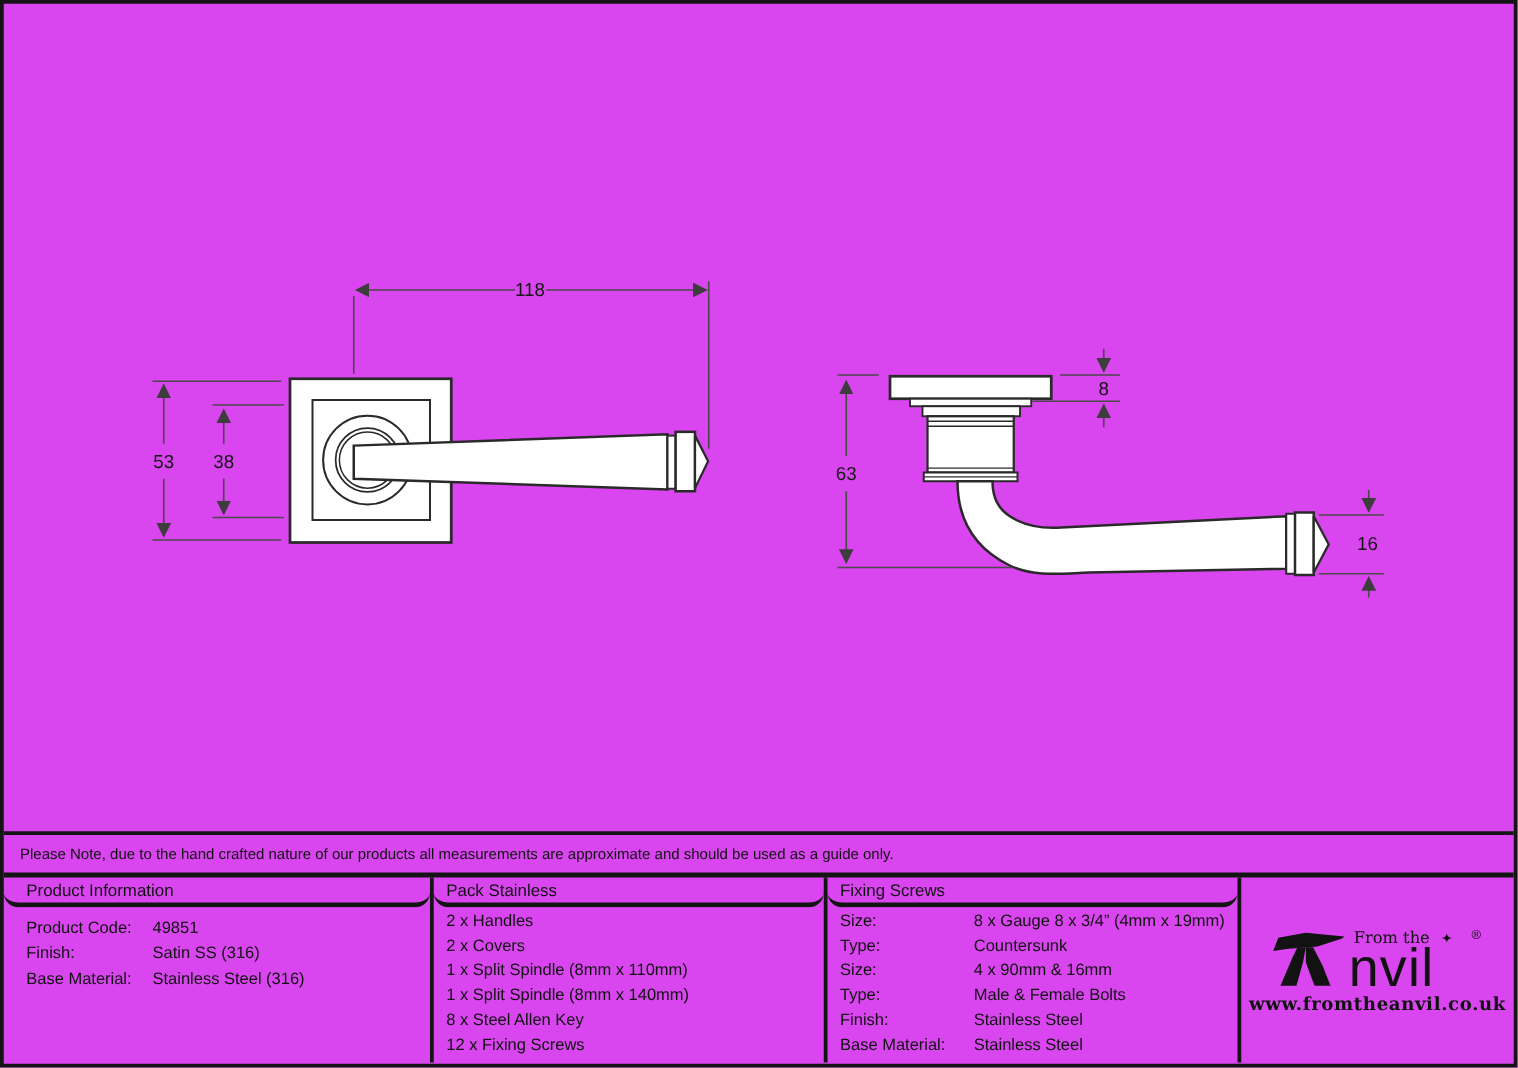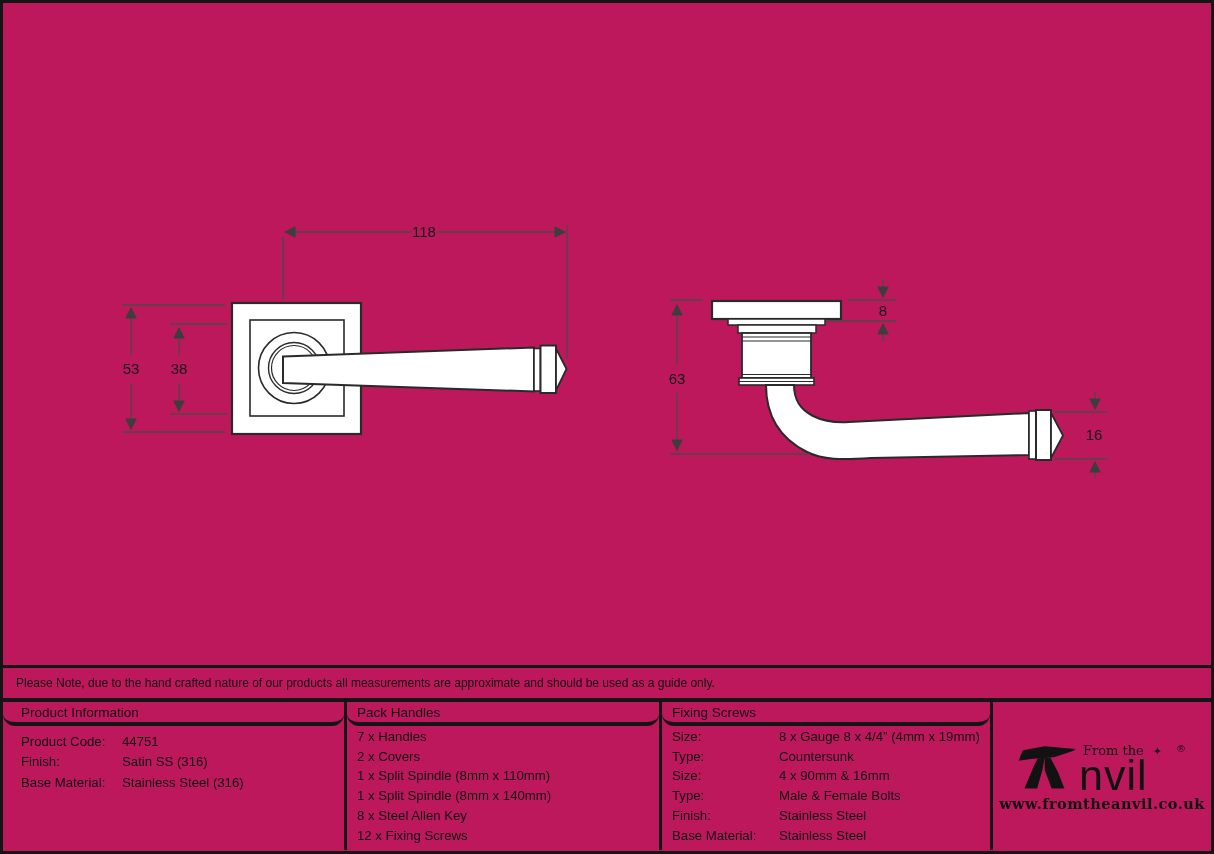--- a/index.html
+++ b/index.html
@@ -1,18 +1,18 @@
 <!DOCTYPE html>
 <html><head>
 <meta charset="utf-8">
 <style>
   html,body{margin:0;padding:0;background:#888;}
   *{box-sizing:border-box;}
   .sheet{
-    position:relative;width:1214px;height:854px;background:#be185d;
+    position:relative;width:1214px;height:854px;background:#d946ef;
     border:3px solid #141414;font-family:"Liberation Sans",sans-serif;color:#111;
     overflow:hidden;margin:0 auto;
   }
   .drawing-area{position:absolute;top:0;left:0;width:1208px;height:662px;}
   .drawing-area svg{display:block;}
   .dim-text{font-family:"Liberation Sans",sans-serif;font-size:15px;fill:#161616;}
 
   .bottom-section{position:absolute;left:0;right:0;top:662px;bottom:0;border-top:3px solid #141414;}
   .note-bar{height:34px;border-bottom:4px solid #141414;display:flex;align-items:center;
     padding-left:13px;font-size:12px;}
@@ -141,51 +141,51 @@
       <span>Please Note, due to the hand crafted nature of our products all measurements are approximate and should be used as a guide only.</span>
     </div>
 
     <div class="tables">
 
       <div class="tcol product">
         <div class="tcol-header">Product Information</div>
         <div class="tcol-body">
           <div class="kv-row">
             <span class="kv-label">Product Code:</span>
-            <span class="kv-value">44751</span>
+            <span class="kv-value">49851</span>
           </div>
           <div class="kv-row">
             <span class="kv-label">Finish:</span>
             <span class="kv-value">Satin SS (316)</span>
           </div>
           <div class="kv-row">
             <span class="kv-label">Base Material:</span>
             <span class="kv-value">Stainless Steel (316)</span>
           </div>
         </div>
       </div>
 
       <div class="tcol pack">
-        <div class="tcol-header">Pack Handles</div>
+        <div class="tcol-header">Pack Stainless</div>
         <div class="tcol-body">
-          <div class="list-item">7 x Handles</div>
+          <div class="list-item">2 x Handles</div>
           <div class="list-item">2 x Covers</div>
           <div class="list-item">1 x Split Spindle (8mm x 110mm)</div>
           <div class="list-item">1 x Split Spindle (8mm x 140mm)</div>
           <div class="list-item">8 x Steel Allen Key</div>
           <div class="list-item">12 x Fixing Screws</div>
         </div>
       </div>
 
       <div class="tcol fixing">
         <div class="tcol-header">Fixing Screws</div>
         <div class="tcol-body">
           <div class="kv-row">
             <span class="kv-label">Size:</span>
-            <span class="kv-value">8 x Gauge 8 x 4/4” (4mm x 19mm)</span>
+            <span class="kv-value">8 x Gauge 8 x 3/4” (4mm x 19mm)</span>
           </div>
           <div class="kv-row">
             <span class="kv-label">Type:</span>
             <span class="kv-value">Countersunk</span>
           </div>
           <div class="kv-row">
             <span class="kv-label">Size:</span>
             <span class="kv-value">4 x 90mm &amp; 16mm</span>
           </div>
           <div class="kv-row">

